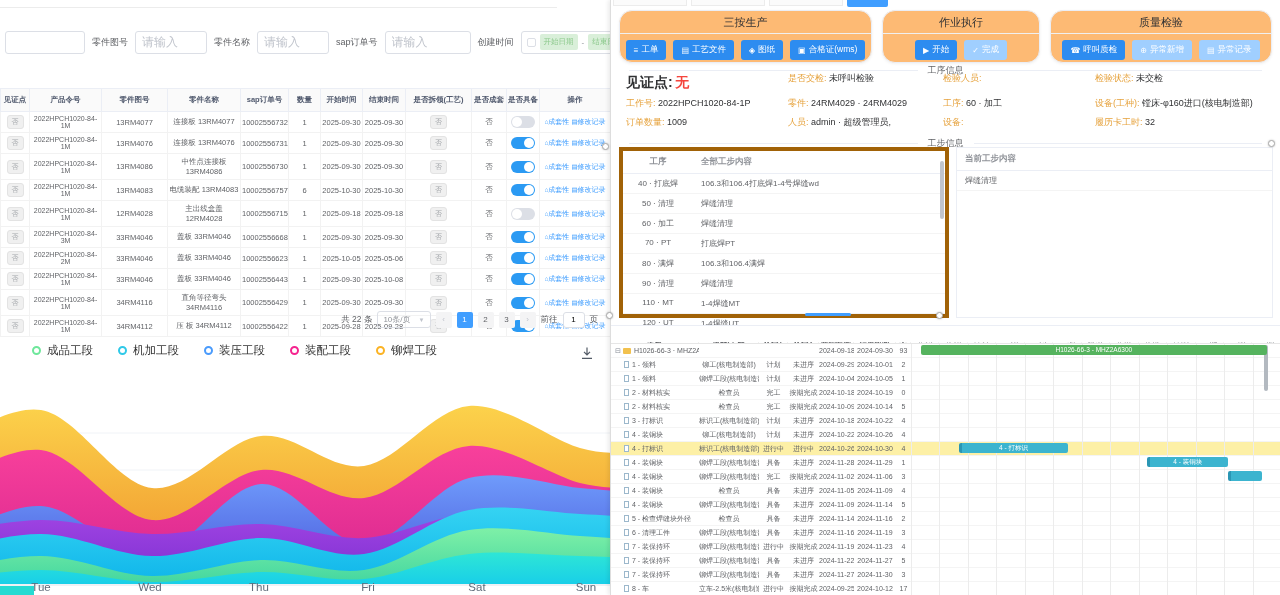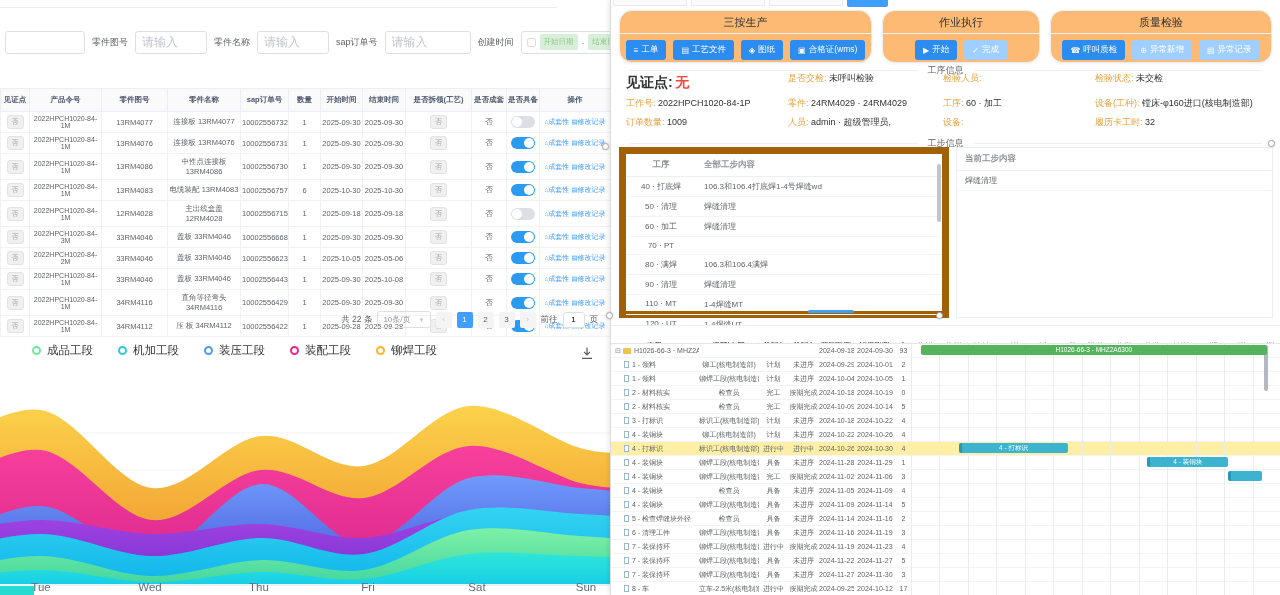--- a/index.html
+++ b/index.html
@@ -67,21 +67,21 @@
   .divider-title { position:absolute; left:8px; right:8px; display:flex; align-items:center; color:#606266; font-size:9px; }
   .divider-title::before, .divider-title::after { content:""; flex:1; border-top:1px solid #ebeef5; margin:0 10px; }
   #sec1 { top:64px; } #sec2 { top:137px; }
 
   .info-grid { position:absolute; top:73px; left:15px; right:4px; display:grid; grid-template-columns:162px 155px 152px 1fr; row-gap:7px; font-size:9px; line-height:1.3; }
   .info-label { color:#e6a23c; }
   .info-value { color:#303133; }
   .witness-label { font-size:14px; font-weight:bold; color:#303133; }
   .witness-value { font-size:14px; font-weight:bold; color:#f5453d; }
 
-  .steps-left { position:absolute; top:147px; left:8px; width:330px; height:171px; border:7px solid #a16207; background:#fff; }
+  .steps-left { position:absolute; top:147px; left:8px; width:330px; height:171px; border:4px solid #a16207; background:#fff; }
   .steps-right { position:absolute; top:147px; left:345px; width:317px; height:171px; border:1px solid #ebeef5; background:#fff; }
   .steps-header { display:flex; border-bottom:1px solid #ebeef5; font-size:8.5px; color:#909399; font-weight:bold; }
   .sh-seq { width:70px; text-align:center; padding:5px 0; }
   .sh-content { flex:1; padding:5px 8px; }
   .steps-row { display:flex; border-bottom:1px solid #f4f4f4; font-size:8px; color:#606266; cursor:pointer; }
   .sr-seq { width:70px; text-align:center; padding:4px 0; }
   .sr-content { flex:1; padding:4px 8px; white-space:nowrap; overflow:hidden; }
   .v-thumb { position:absolute; right:1px; top:10px; width:4px; height:58px; background:#c0c4cc; border-radius:2px; cursor:pointer; }
   .h-thumb { position:absolute; left:182px; bottom:-2px; width:46px; height:3px; background:#409eff; border-radius:2px; cursor:pointer; }
 
@@ -504,20 +504,21 @@
           <div class="steps-row">
             <span class="sr-seq">50 · 清理</span>
             <span class="sr-content">焊缝清理</span>
           </div>
           <div class="steps-row">
             <span class="sr-seq">60 · 加工</span>
             <span class="sr-content">焊缝清理</span>
           </div>
           <div class="steps-row">
             <span class="sr-seq">70 · PT</span>
+            <span class="sr-content">打底焊PT</span>
           </div>
           <div class="steps-row">
             <span class="sr-seq">80 · 满焊</span>
             <span class="sr-content">106.3和106.4满焊</span>
           </div>
           <div class="steps-row">
             <span class="sr-seq">90 · 清理</span>
             <span class="sr-content">焊缝清理</span>
           </div>
           <div class="steps-row">

